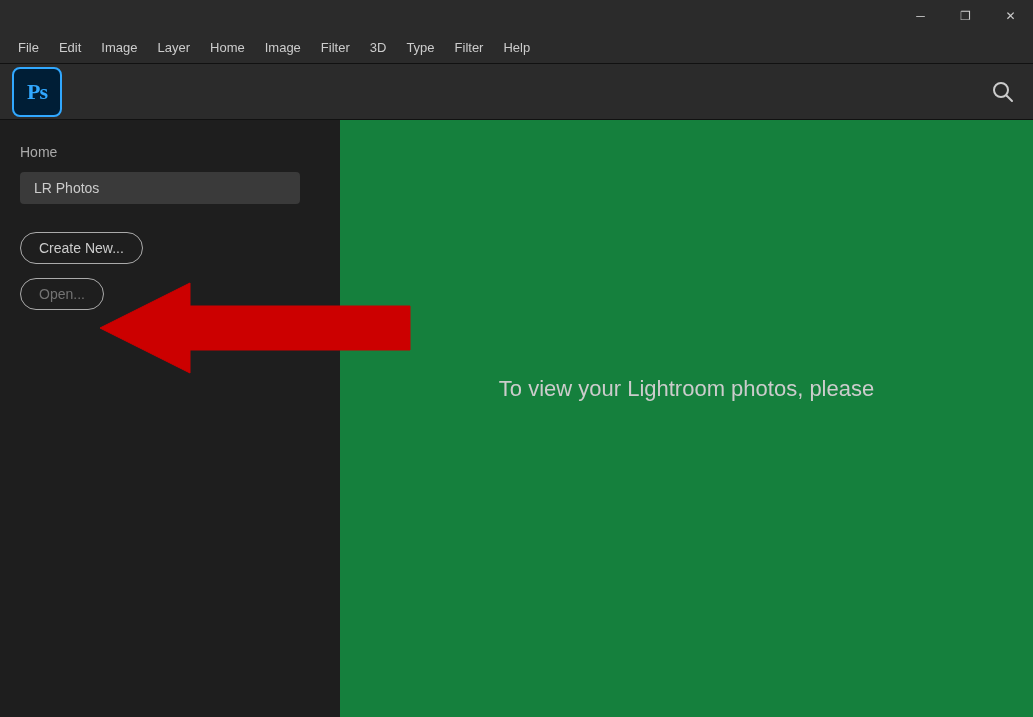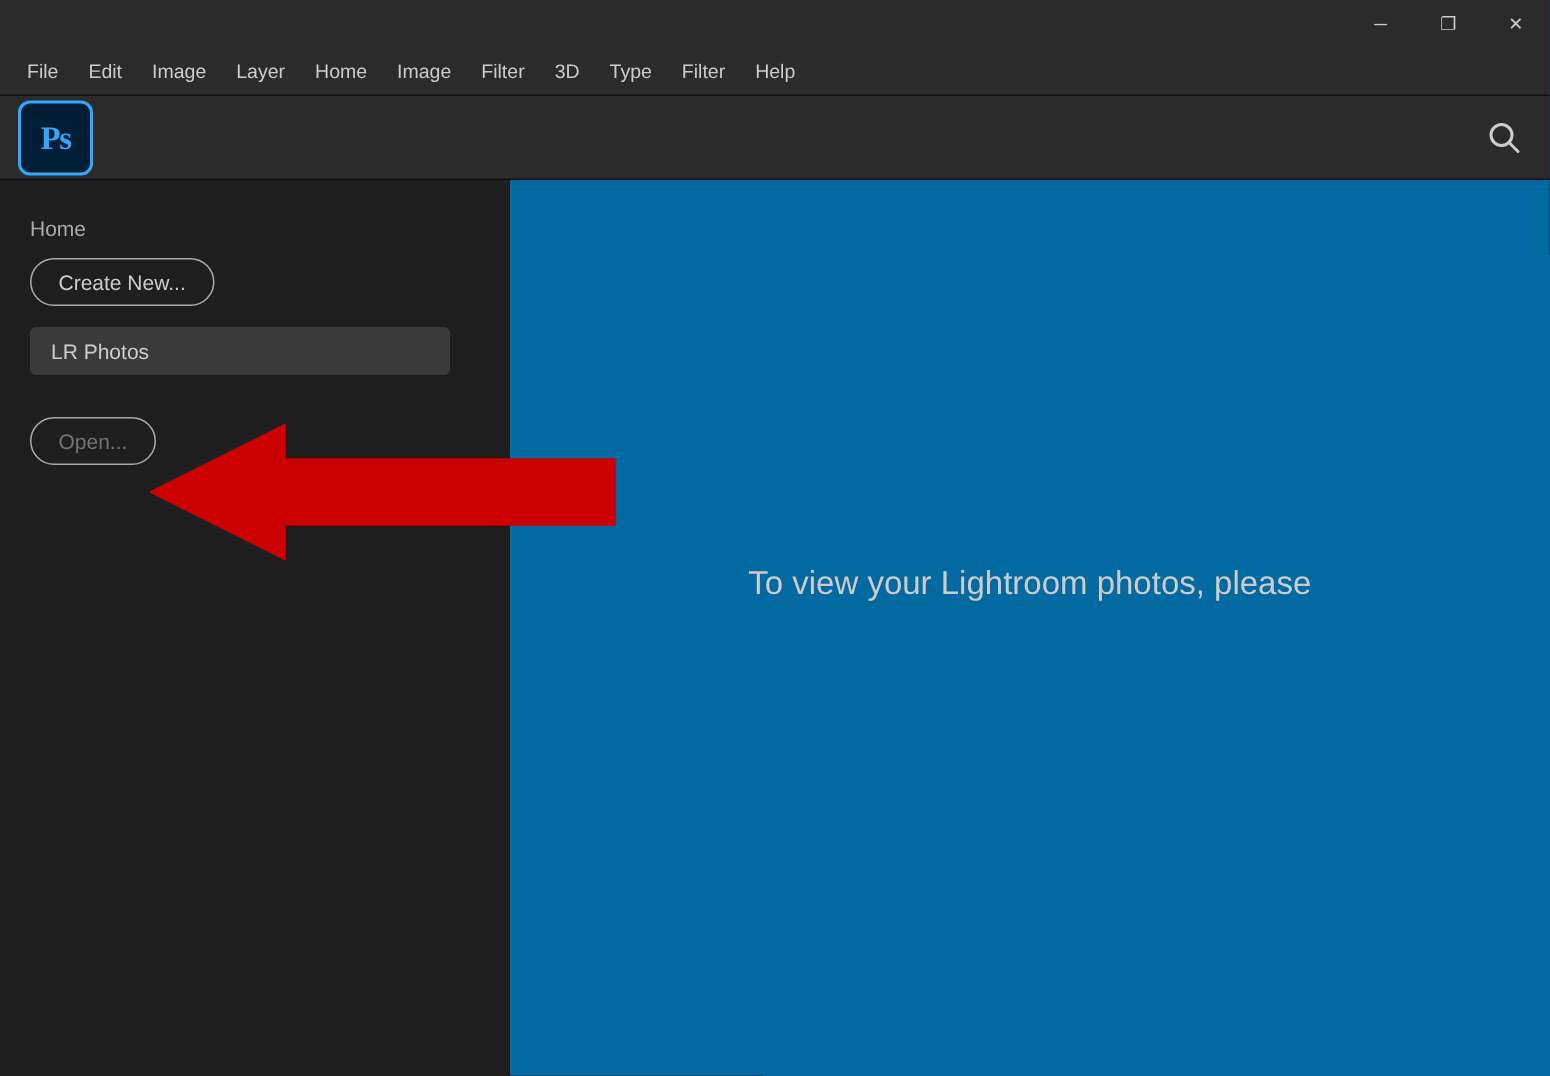--- a/index.html
+++ b/index.html
@@ -160,21 +160,21 @@
       font-size: 14px;
       padding: 7px 18px;
       border-radius: 20px;
       cursor: pointer;
       width: fit-content;
     }
 
     
     #main-area {
       flex: 1;
-      background: #0369a1;
+      background: #15803d;
       display: flex;
       align-items: center;
       justify-content: center;
       flex-direction: column;
       padding-bottom: 60px;
     }
 
     #lightroom-msg {
       color: #ccc;
       font-size: 22px;
@@ -229,22 +229,22 @@
         <circle cx="9" cy="9" r="7" stroke="#ccc" stroke-width="2"></circle>
         <line x1="14.5" y1="14.5" x2="20" y2="20" stroke="#ccc" stroke-width="2" stroke-linecap="round"></line>
       </svg>
     </div>
   </div>
 
   <div id="main-content">
 
     <div id="sidebar">
       <div id="home-label">Home</div>
+      <button id="lr-photos-btn">LR Photos</button>
       <button id="create-new-btn">Create New...</button>
-      <button id="lr-photos-btn">LR Photos</button>
       <button id="open-btn">Open...</button>
     </div>
 
     <div id="main-area">
       <div id="lightroom-msg">
         <span>To view your Lightroom photos, please</span><br>
       </div>
     </div>
   </div>
 

